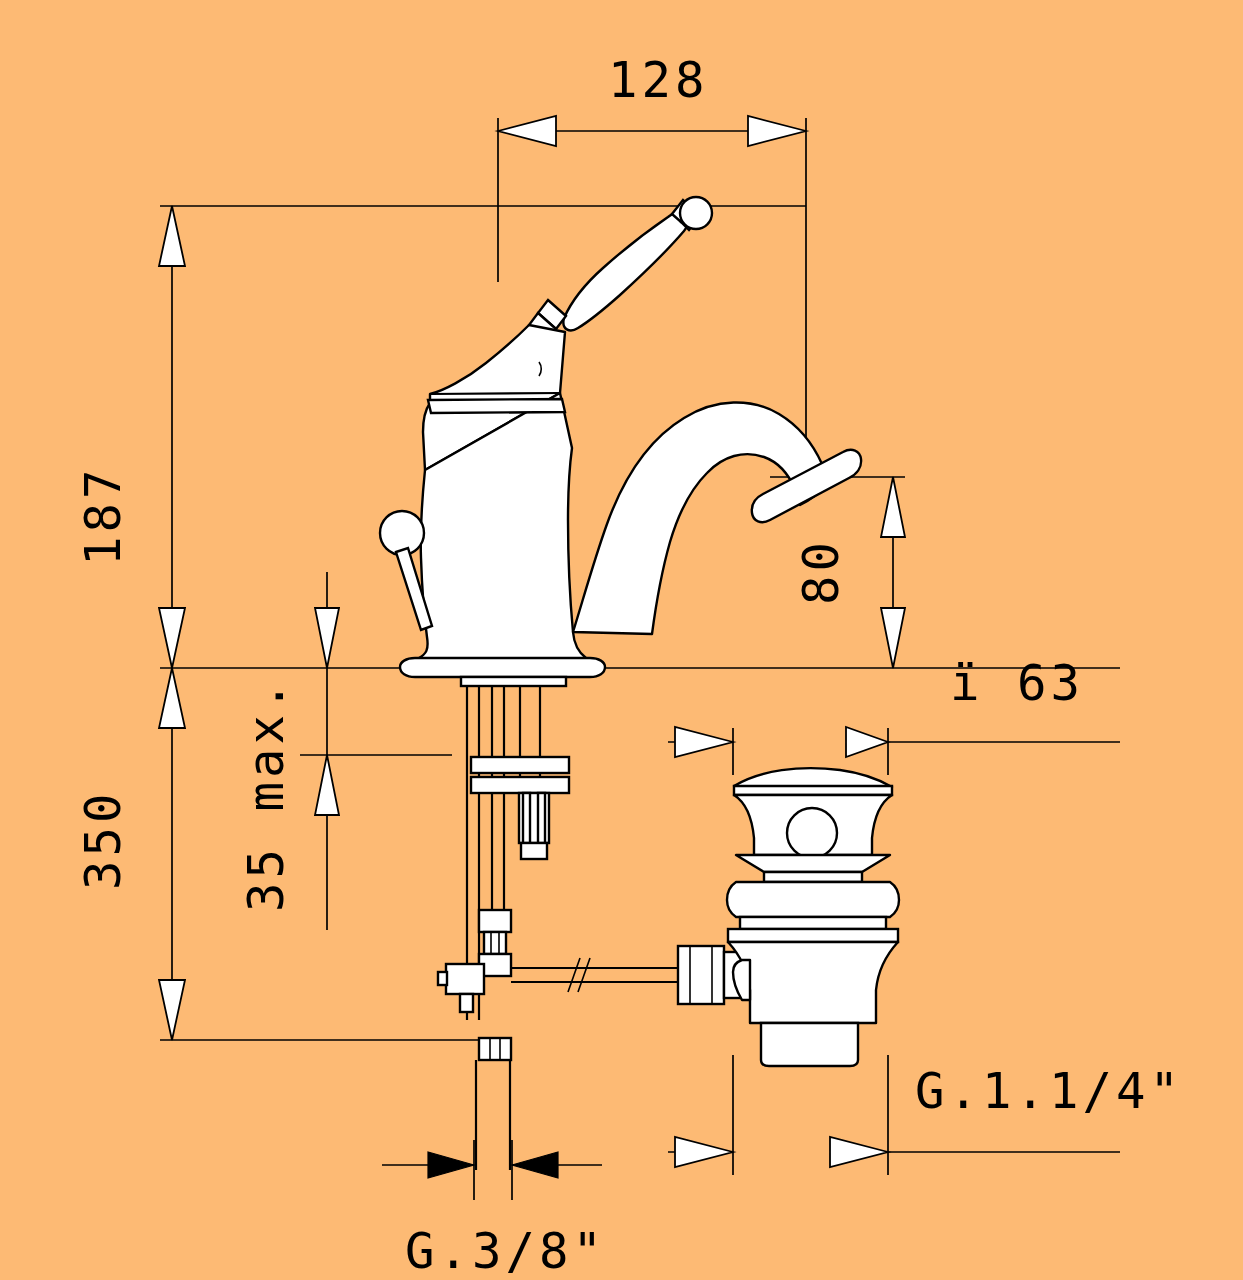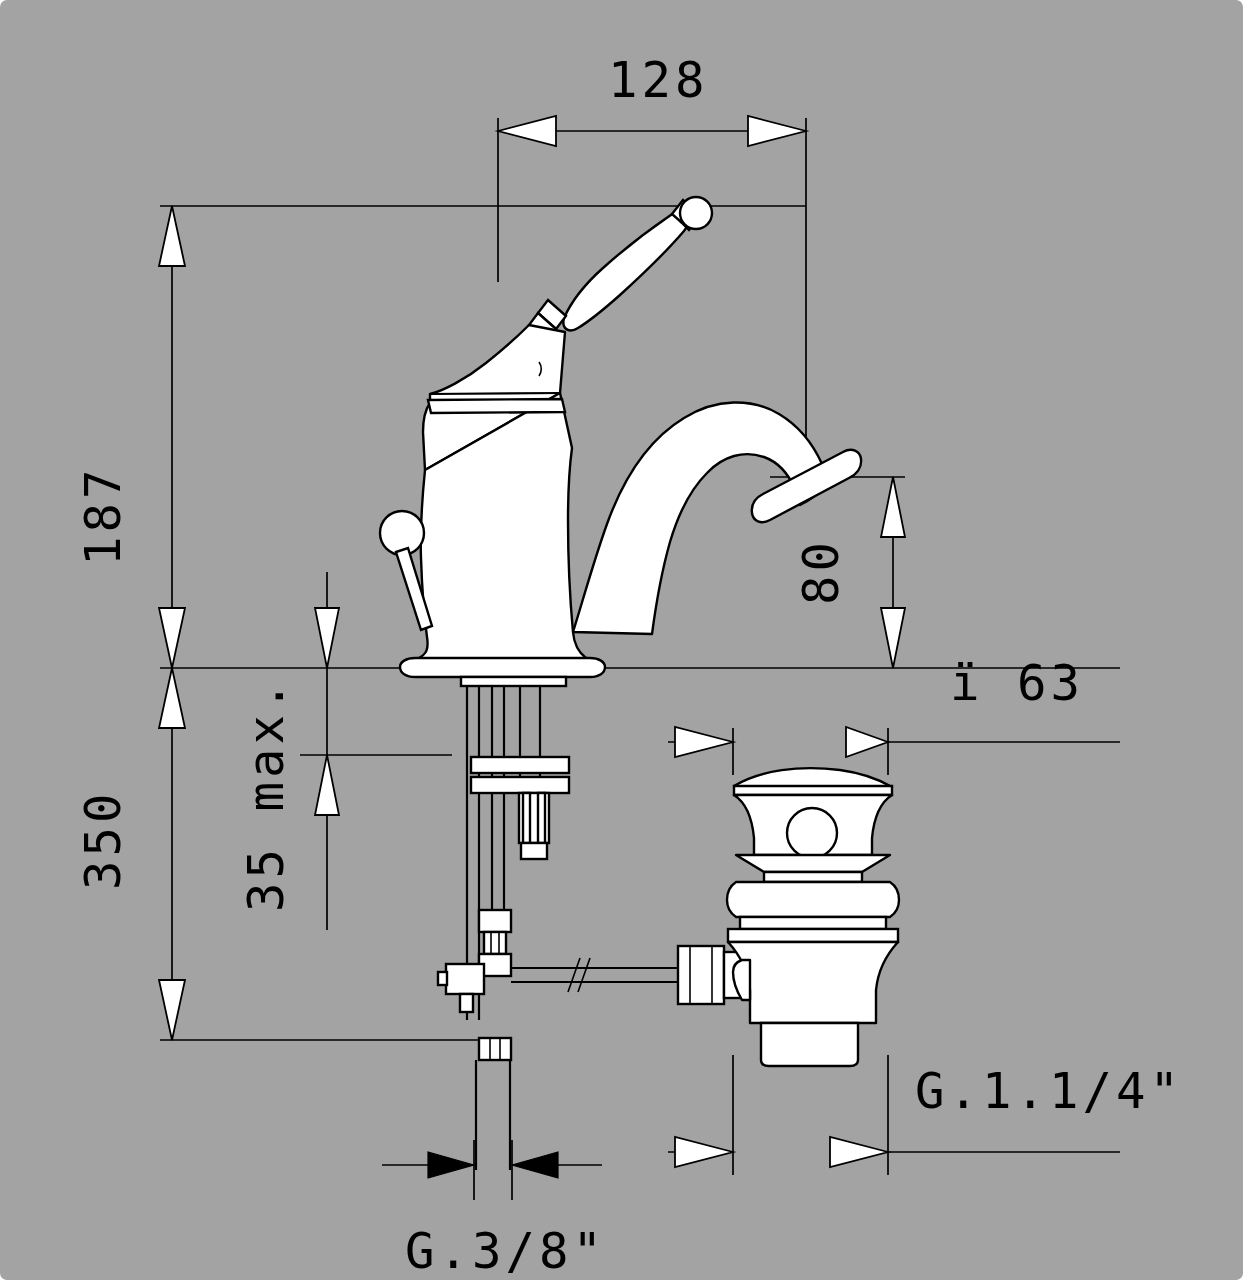--- a/index.html
+++ b/index.html
@@ -8,23 +8,22 @@
     padding: 0;
     background: #ffffff;
   }
   body {
     font-family: "Liberation Sans", sans-serif;
   }
   #drawing-root {
     position: relative;
     width: 1243px;
     height: 1280px;
-    background: #a3a3a3;
+    background: #fdba74;
     overflow: hidden;
-    border-radius: 7px;
   }
   svg#cad {
     display: block;
     width: 1243px;
     height: 1280px;
   }
   .ln {
     fill: none;
     stroke: #000000;
     stroke-width: 2.2;

